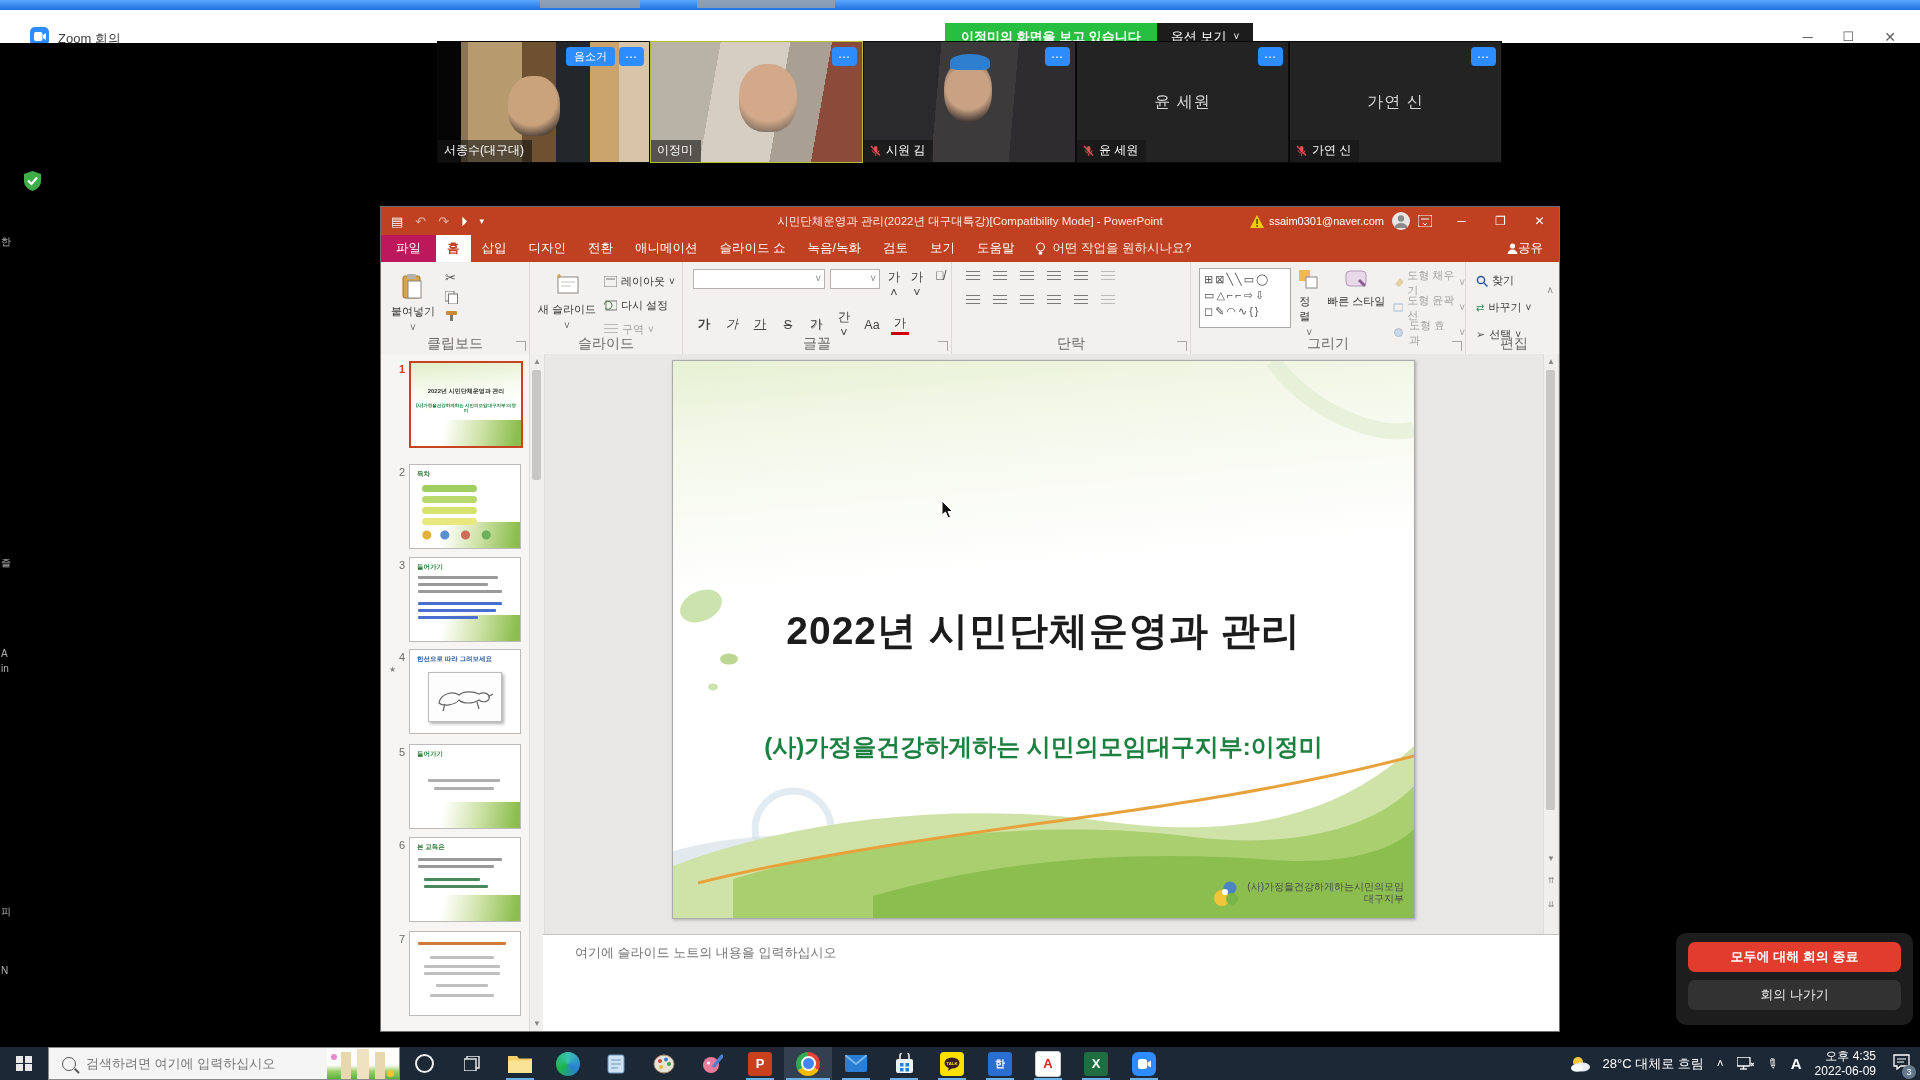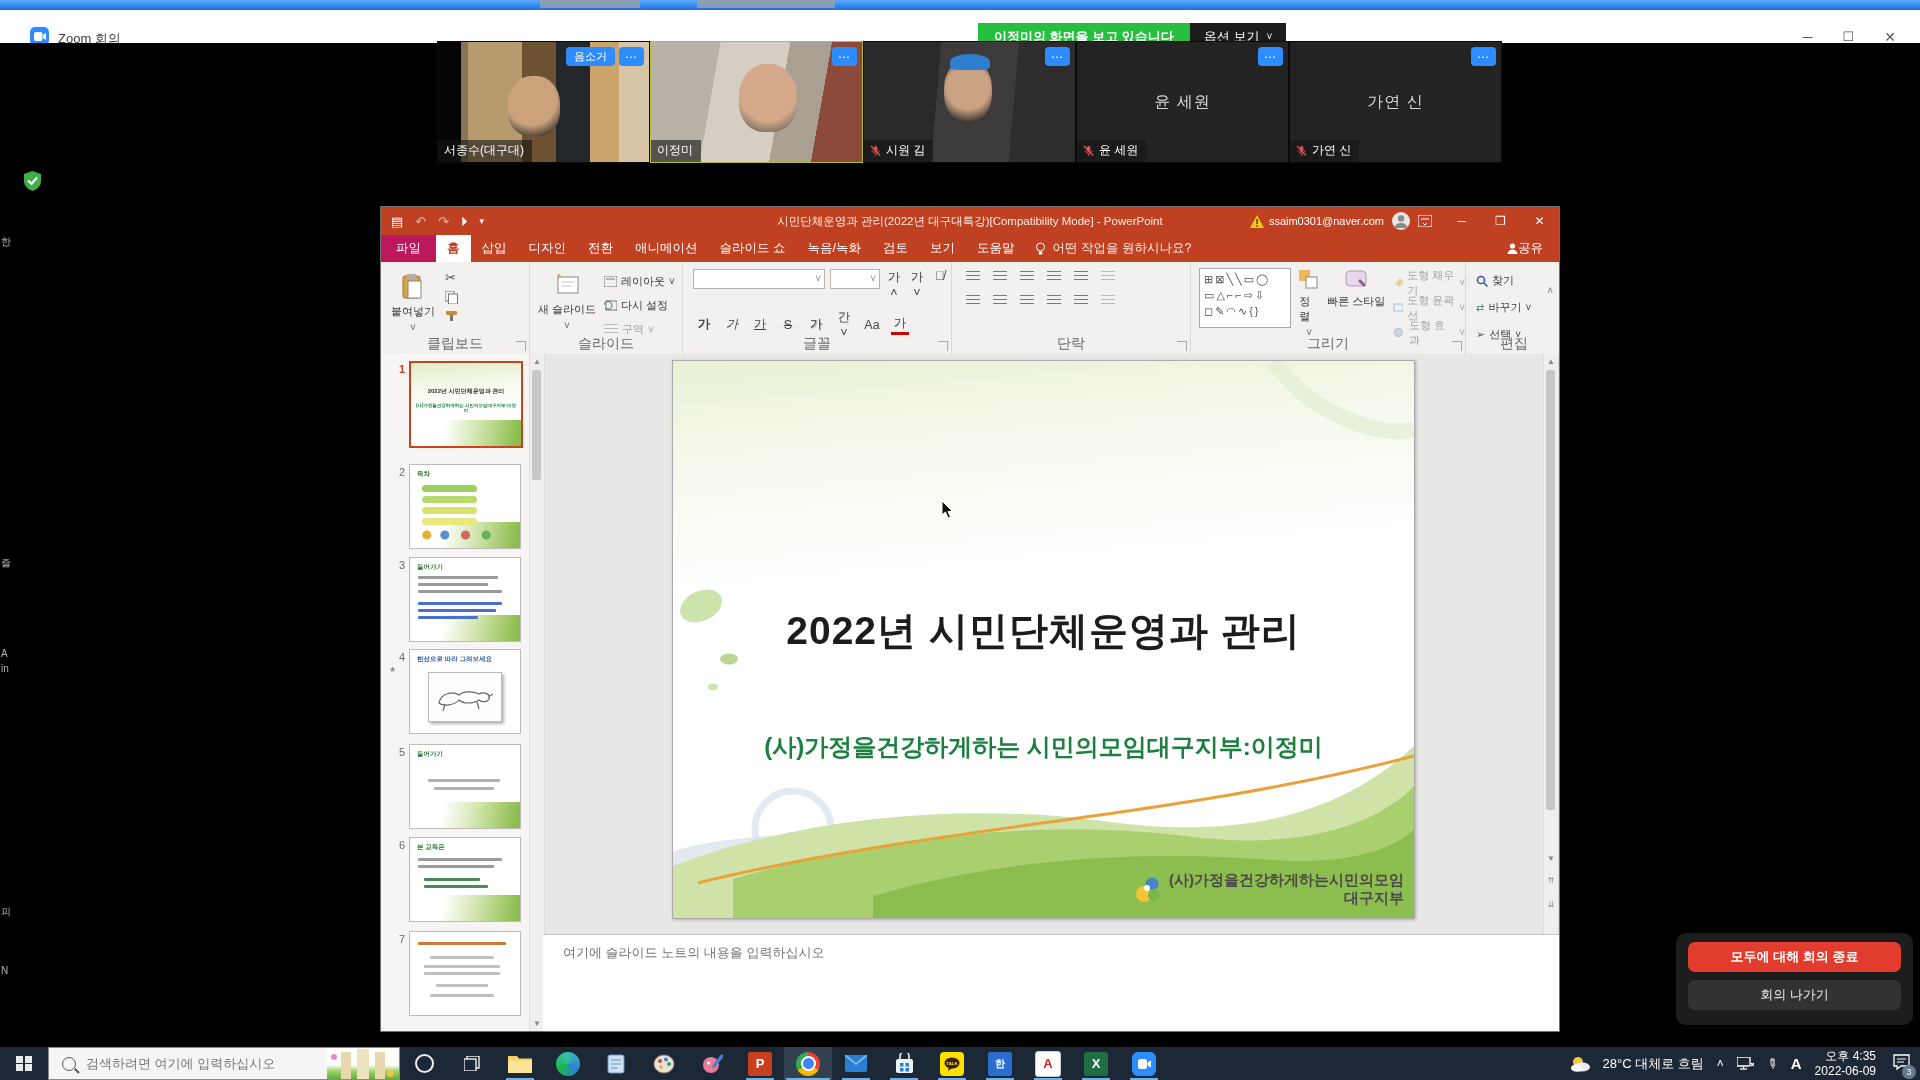--- a/index.html
+++ b/index.html
@@ -9,21 +9,21 @@
   
   .top-strip{position:absolute;left:0;top:0;width:1920px;height:10px;
              background:linear-gradient(180deg,#5aa9ff,#1e6fe0)}
   .ghost-tab{position:absolute;top:0;height:8px;background:#9aa0a6;opacity:.8}
   .zoom-titlebar{position:absolute;left:0;top:10px;width:1920px;height:33px;background:#fff;
                  border-bottom:1px solid #e3e3e3}
   .zoom-appicon{position:absolute;left:30px;top:17px;width:19px;height:19px;border-radius:5px;
                 background:#2D8CFF;display:flex;align-items:center;justify-content:center}
   .zoom-appicon svg{display:block}
   .zoom-wtitle{position:absolute;left:58px;top:20px;font-size:13px;color:#3c3c3c}
-  .share-banner{position:absolute;left:978px;top:13px;height:27px;display:flex}
+  .share-banner{position:absolute;left:945px;top:13px;height:27px;display:flex}
   .banner-green{background:#27BF3F;color:#fff;font-size:13px;display:flex;align-items:center;
                 padding:0 16px;font-weight:bold}
   .banner-opt{background:#1c1c1c;color:#fff;font-size:13px;display:flex;align-items:center;
               gap:7px;padding:0 14px;cursor:pointer}
   .win-controls{position:absolute;right:24px;top:10px;height:33px;display:flex;gap:30px;
                 align-items:center;color:#5a5a5a;font-size:14px}
   .zoom-content{position:absolute;left:0;top:43px;width:1920px;height:1004px;background:#000}
   
   .tile{position:absolute;top:-2px;width:211px;height:120px;background:#232323;overflow:hidden;
         border:1px solid #0a0a0a}
@@ -92,24 +92,24 @@
   .sthumb{position:absolute;left:2px;width:9px;background:#C9C7C5;border-radius:2px}
   .mainarea{position:absolute;left:162px;top:0;right:15px;height:580px}
   .canvas{position:absolute;left:129px;top:6px;width:741px;height:557px;background:
           linear-gradient(175deg,#e7f1d3 0%,#f4f8ea 14%,#ffffff 38%);
           border:1px solid #ABABAB;box-shadow:1px 1px 3px rgba(0,0,0,.25)}
   .slide-title{position:absolute;left:0;width:100%;top:243px;text-align:center;font-size:39px;
                font-weight:bold;color:#1c1c1c;letter-spacing:1px}
   .slide-sub{position:absolute;left:0;width:100%;top:370px;text-align:center;font-size:24px;
              font-weight:bold;color:#1E8040}
   .slide-logo{position:absolute;right:10px;bottom:10px;display:flex;align-items:center;gap:6px}
-  .logo-text{font-size:15px;color:#4a4a4a;line-height:1.25;font-weight:bold}
+  .logo-text{font-size:10px;color:#4a4a4a;line-height:1.25;font-weight:normal}
   .notes{position:absolute;left:162px;right:0;top:580px;bottom:0;background:#fff;
          border-top:1px solid #C6C4C2}
-  .notes-ph{padding:9px 0 0 20px;font-size:13px;color:#757575}
+  .notes-ph{padding:9px 0 0 32px;font-size:13px;color:#757575}
   
   .end-dialog{position:absolute;left:1676px;top:890px;width:237px;height:92px;background:#1d1d1d;
               border-radius:10px;padding:9px 12px;box-sizing:border-box}
   .btn-endall{width:100%;height:30px;border-radius:7px;background:#E13C2E;color:#fff;font-size:13px;
               display:flex;align-items:center;justify-content:center;font-weight:bold}
   .btn-leave{width:100%;height:30px;border-radius:7px;background:#323232;color:#ececec;font-size:13px;
              display:flex;align-items:center;justify-content:center;margin-top:8px}
   .feedback-row{position:absolute;left:1680px;top:1005px;display:flex;align-items:center;gap:9px;
                 color:#d8d8d8;font-size:13px}
   .fb-cancel{position:absolute;left:1862px;top:1007px;color:#d8d8d8;font-size:13px}

